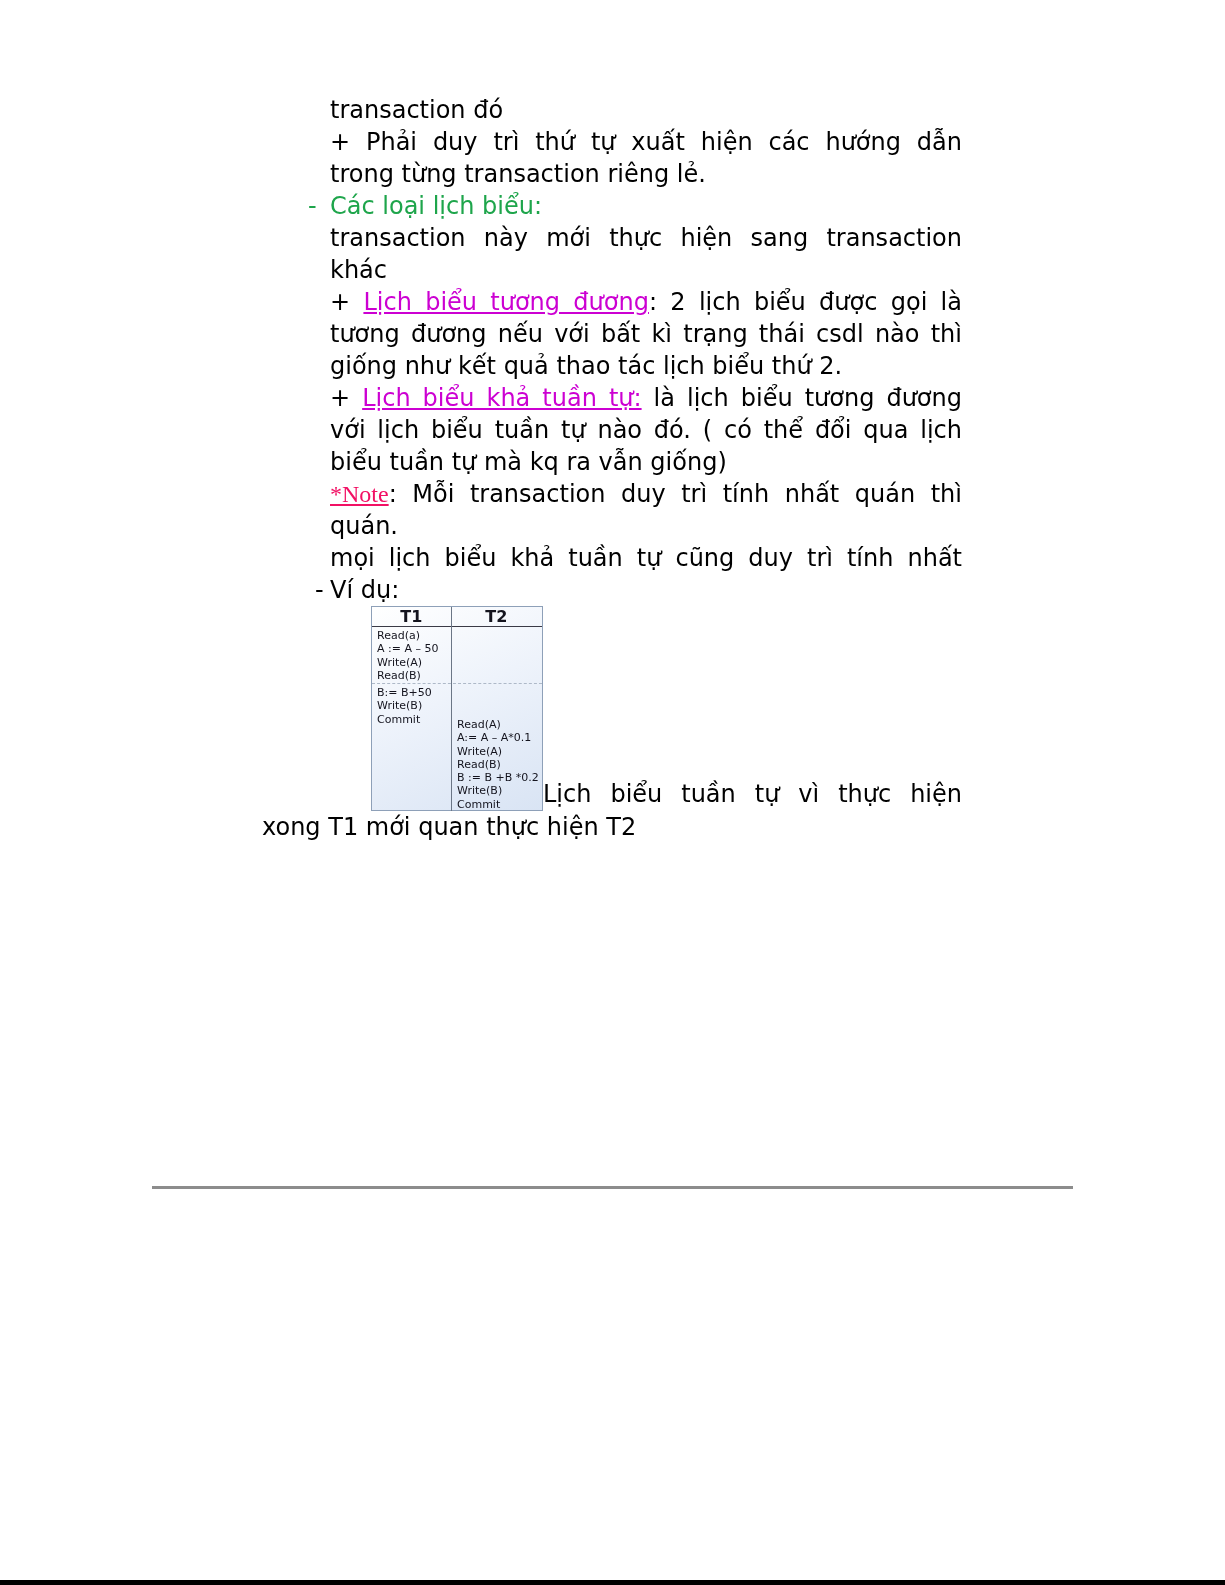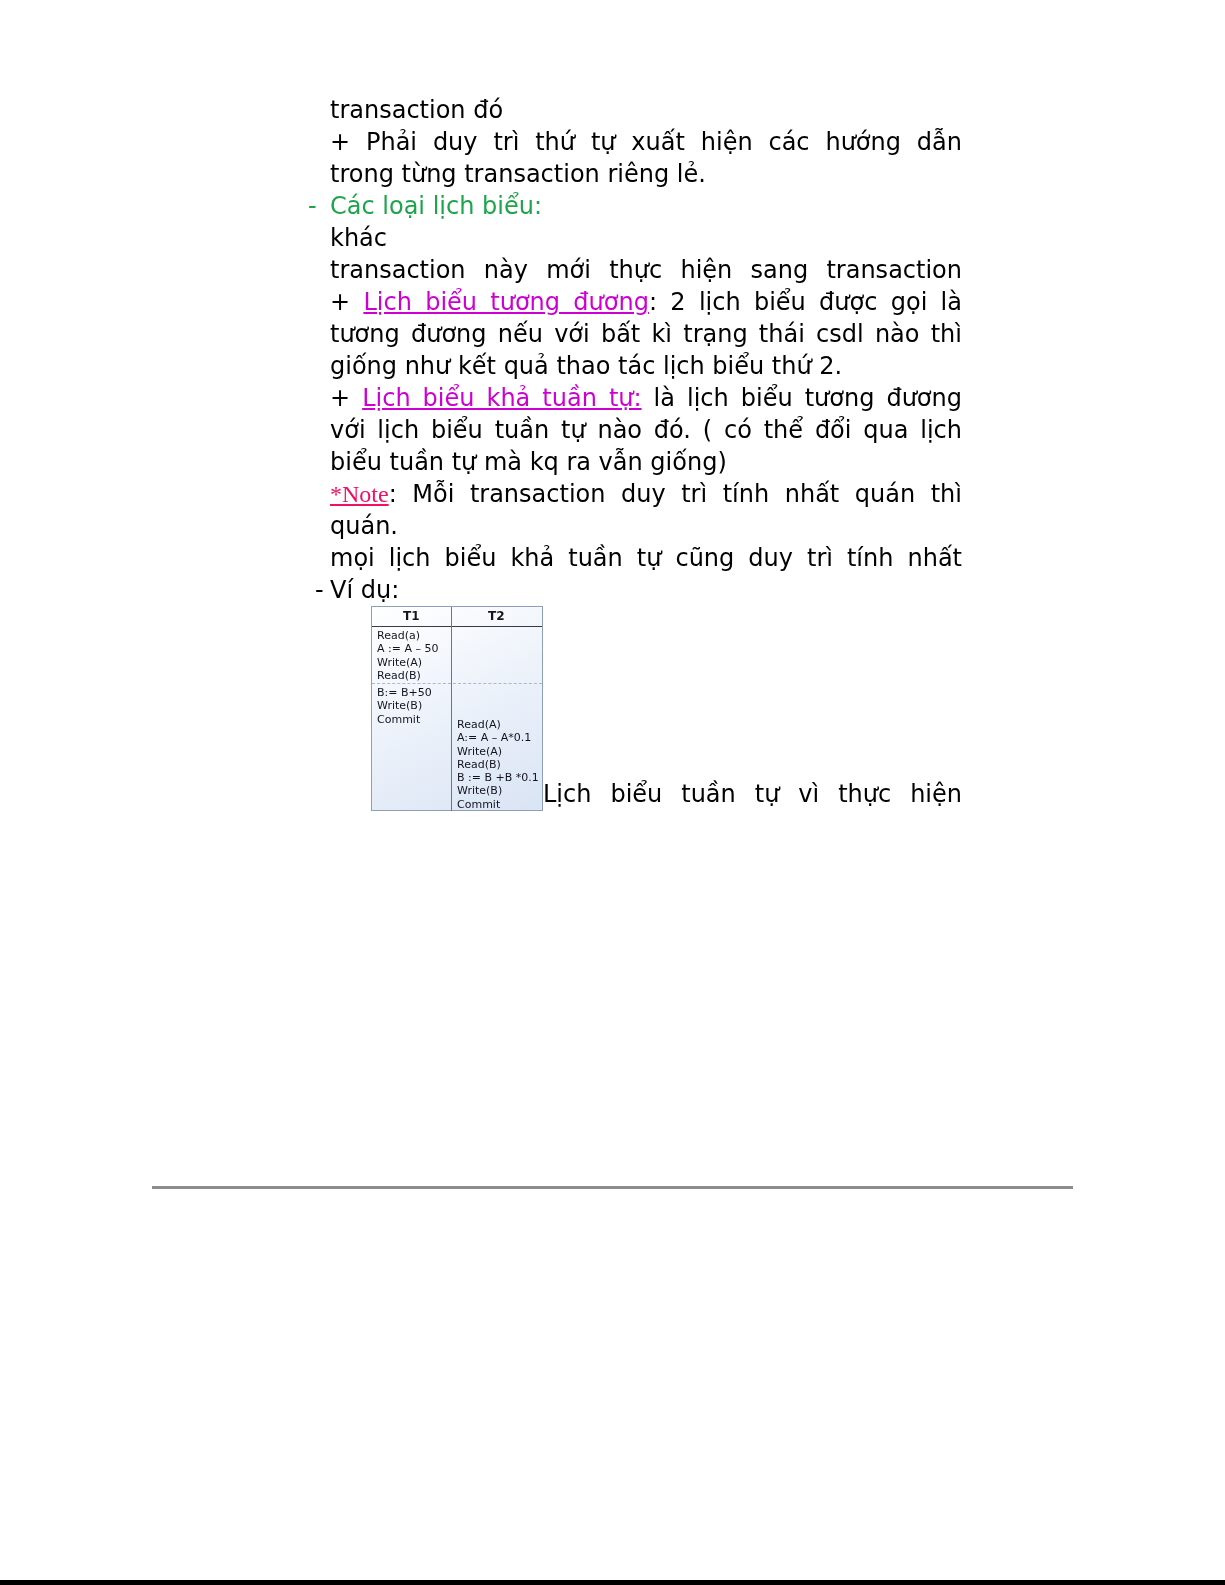--- a/index.html
+++ b/index.html
@@ -29,21 +29,21 @@
   
   .example-row{display:flex;align-items:flex-end;margin-left:-68px;width:700px;}
   .ex-table{
     flex:none;margin-left:109px;
     width:172px;height:205px;box-sizing:border-box;
     border:1px solid #8ea0b8;
     background:linear-gradient(155deg,#ffffff 0%,#eef3fb 45%,#d9e4f4 100%);
     font-size:11px;line-height:13.3px;color:#14141e;
   }
   .t-head{display:flex;height:19px;border-bottom:1px solid #3a3a46;}
-  .t-h{font-weight:bold;font-size:12px;line-height:19px;text-align:center;}
+  .t-h{font-weight:bold;font-size:16px;line-height:19px;text-align:center;}
   .t-h1{width:79px;}
   .t-h2{width:92px;}
   .t-body{position:relative;height:184px;}
   .t-vline{position:absolute;left:79px;top:-20px;bottom:0;width:1px;background:#6b7686;}
   .t-dashline{position:absolute;left:0;right:0;top:56px;border-top:1px dashed #aeb9c8;}
   .t-col1{position:absolute;left:5px;top:2px;}
   .t-col2{position:absolute;left:85px;top:91px;}
   .t-gap{margin-top:4px;}
   .caption-l1{
     flex:1;align-self:flex-end;
@@ -67,22 +67,22 @@
 
     <div class="line el"><span>transaction đó</span></div>
 
     <div class="line jl"><span>+ Phải duy trì thứ tự xuất hiện các hướng dẫn</span></div>
     <div class="line el"><span>trong từng transaction riêng lẻ.</span></div>
 
     <div class="line el green hang">
       <span class="dash-wide">-</span><span>Các loại lịch biểu:</span>
     </div>
 
+    <div class="line jl"><span>transaction này mới thực hiện sang transaction</span></div>
     <div class="line el"><span>khác</span></div>
-    <div class="line jl"><span>transaction này mới thực hiện sang transaction</span></div>
 
     <div class="line jl">
       <span>+ </span><span class="mlink">Lịch biểu tương đương</span><span>: 2 lịch biểu được gọi là</span>
     </div>
     <div class="line jl"><span>tương đương nếu với bất kì trạng thái csdl nào thì</span></div>
     <div class="line el"><span>giống như kết quả thao tác lịch biểu thứ 2.</span></div>
 
     <div class="line jl">
       <span>+ </span><span class="mlink">Lịch biểu khả tuần tự:</span><span> là lịch biểu tương đương</span>
     </div>
@@ -115,27 +115,28 @@
             <div>Read(B)</div>
             <div class="t-gap">B:= B+50</div>
             <div>Write(B)</div>
             <div>Commit</div>
           </div>
           <div class="t-col2">
             <div>Read(A)</div>
             <div>A:= A – A*0.1</div>
             <div>Write(A)</div>
             <div>Read(B)</div>
-            <div>B := B +B *0.1</div>
+            <div>B := B +B *0.2</div>
             <div>Write(B)</div>
             <div>Commit</div>
           </div>
         </div>
       </div>
       <div class="caption-l1"><span>Lịch biểu tuần tự vì thực hiện</span></div>
     </div>
+    <div class="caption-l2"><span>xong T1 mới quan thực hiện T2</span></div>
 
   </div>
 
   <div class="h-rule"></div>
   <div class="bottom-bar"></div>
 
 </div>
 
 </body></html>

